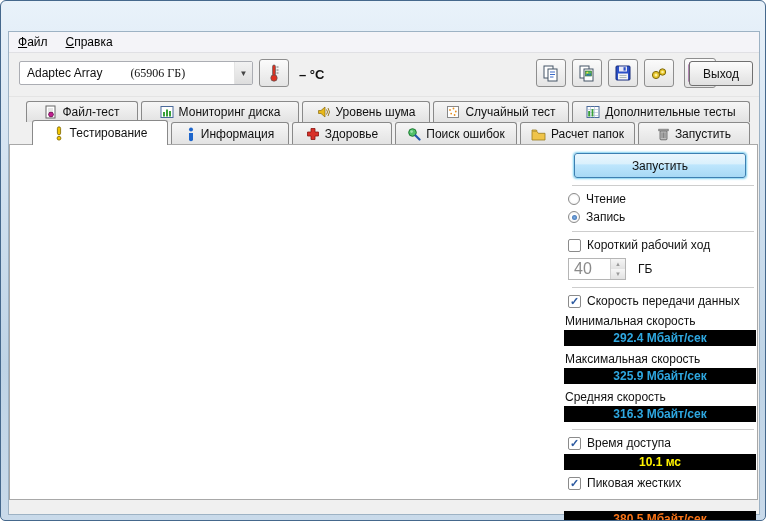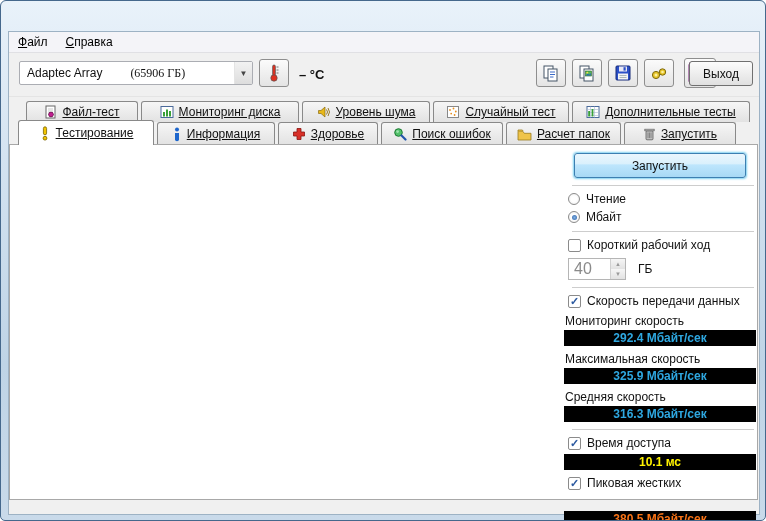--- a/index.html
+++ b/index.html
@@ -31,24 +31,24 @@
     color:#444; font-size:8px; border-left:1px solid #E4E4E4; background:linear-gradient(#F2F2F2,#DDDDDD); }
   .icobtn { position:absolute; top:6px; width:30px; height:28px; border:1px solid #8E8E8E; border-radius:3px;
     background:linear-gradient(180deg,#FBFBFB,#E4E4E4); display:flex; align-items:center; justify-content:center; }
   .temp-text { position:absolute; left:290px; top:14px; font-size:13px; font-weight:bold; color:#111; }
   .exitbtn { position:absolute; top:8px; left:680px; width:64px; height:25px; border:1px solid #707070; border-radius:3px;
     background:linear-gradient(180deg,#FCFCFC,#E0E0E0); font-size:12px; color:#111;
     display:flex; align-items:center; justify-content:center; }
   
   .tabs { position:absolute; display:flex; gap:3px; }
   .tabs.row1 { left:25px; top:100px; height:21px; }
-  .tabs.row2 { left:17px; top:121px; height:23px;border-radius:7px; }
+  .tabs.row2 { left:31px; top:121px; height:23px;border-radius:7px; }
   .tab { display:flex; align-items:center; justify-content:center; gap:5px; font-size:12px; color:#111;
     background:linear-gradient(180deg,#F6F6F6,#E2E2E2); border:1px solid #898989; border-bottom:none;
-    border-radius:3px 3px 0 0; padding:0 4px; height:100%;text-decoration:underline; }
+    border-radius:3px 3px 0 0; padding:0 4px; height:100%; }
   .tab.active { background:#fff; height:25px; margin-top:-2px; z-index:6; position:relative; }
   .tab svg { flex:0 0 auto; }
   
   .content { position:absolute; left:8px; top:143px; width:749px; height:356px; background:#fff;
     border:1px solid #A8A8A8; z-index:2; }
   
   .ax-label { position:absolute; font-size:11px; color:#222; }
   .tick { position:absolute; font-size:11px; color:#222; }
   #plotwrap { position:absolute; left:55px; top:170px; width:477px; height:310px; }
   
@@ -664,21 +664,21 @@
 
   <div class="rpanel">
     <div class="startbtn">Запустить</div>
     <div class="sep"></div>
     <div class="ctl-row">
       <span class="radio"></span>
       <span>Чтение</span>
     </div>
     <div class="ctl-row">
       <span class="radio sel"></span>
-      <span>Мбайт</span>
+      <span>Запись</span>
     </div>
     <div class="sep"></div>
     <div class="ctl-row">
       <span class="chk"></span>
       <span>Короткий рабочий ход</span>
     </div>
     <div class="spin-row">
       <div class="spinner">
         <span class="val">40</span>
         <span class="btns">
@@ -686,21 +686,21 @@
           <div>▼</div>
         </span>
       </div>
       <span>ГБ</span>
     </div>
     <div class="sep"></div>
     <div class="ctl-row">
       <span class="chk">✓</span>
       <span>Скорость передачи данных</span>
     </div>
-    <div class="vlabel">Мониторинг скорость</div>
+    <div class="vlabel">Минимальная скорость</div>
     <div class="vbox blue">292.4 Мбайт/сек</div>
     <div class="vlabel">Максимальная скорость</div>
     <div class="vbox blue">325.9 Мбайт/сек</div>
     <div class="vlabel">Средняя скорость</div>
     <div class="vbox blue">316.3 Мбайт/сек</div>
     <div class="sep"></div>
     <div class="ctl-row">
       <span class="chk">✓</span>
       <span>Время доступа</span>
     </div>

